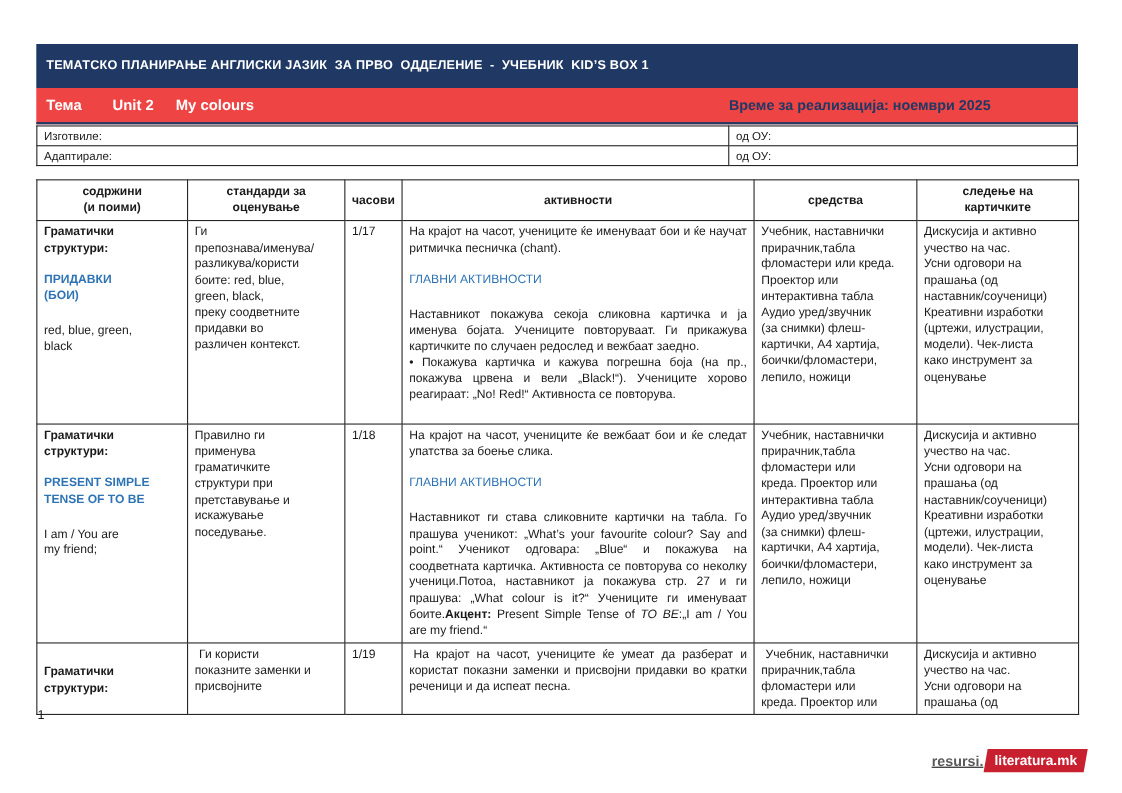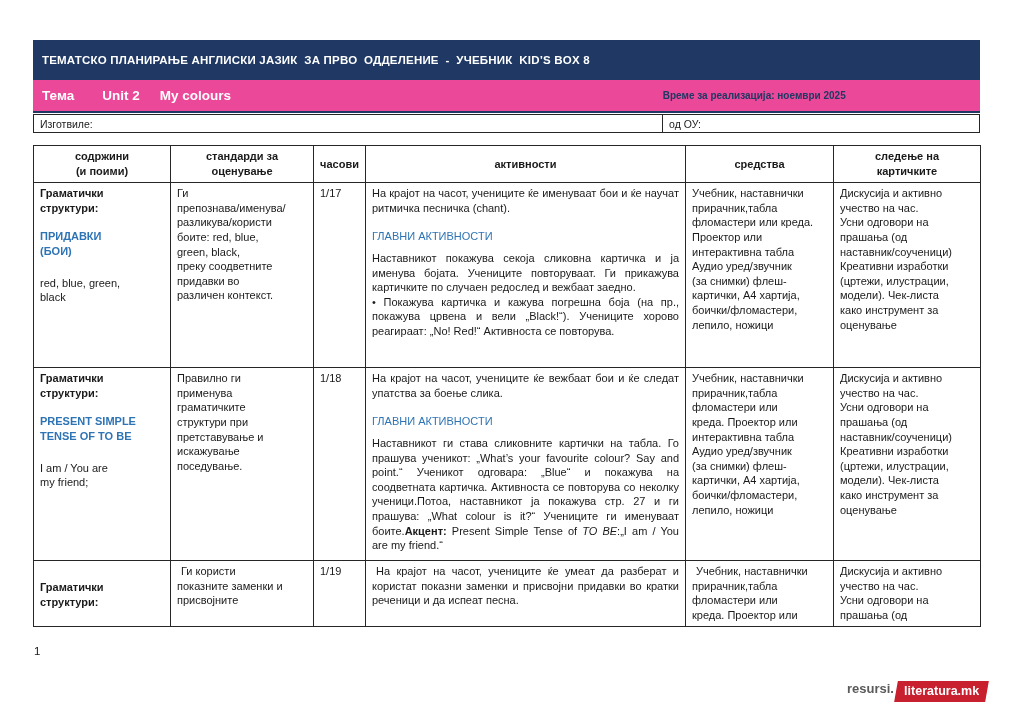--- a/index.html
+++ b/index.html
@@ -17,31 +17,31 @@
   .title-band {
     background: #1F3864; color: #ffffff;
     height: 40px; display: flex; align-items: center;
     padding-left: 9px;
     font-size: 11.5px; font-weight: 600; letter-spacing: .2px;
     white-space: pre-wrap;
   }
 
   
   .theme-band {
-    background: #ec4899; height: 33px; position: relative;
+    background: #ef4444; height: 33px; position: relative;
     display: flex; align-items: center; padding-left: 9px;
     border-bottom: 2px solid #1F3864;
   }
   .theme-band .t { color: #ffffff; font-weight: bold; font-size: 13.5px; }
   .theme-band .t.lbl { margin-right: 28px; }
   .theme-band .t.unit { margin-right: 20px; }
   .theme-time {
     position: absolute; left: 66.5%; top: 0; bottom: 0;
     display: flex; align-items: center;
-    color: #1F3864; font-weight: bold; font-size: 10px;
+    color: #1F3864; font-weight: bold; font-size: 13px;
   }
 
   
   .meta-table { width: 100%; border-collapse: collapse; margin-top: 1px; }
   .meta-table td {
     border: 1px solid #262626; height: 18px;
     font-size: 10.5px; padding: 1px 6px; vertical-align: middle;
   }
   .meta-table td.l { width: 66.5%; }
 
@@ -67,53 +67,57 @@
   .row-3 td { height: 63px; margin-top: 39px; }
 
   .pre { white-space: pre-wrap; }
   .cell-heading { font-weight: bold; white-space: pre-line; }
   .cell-accent { color: #2E74B5; font-weight: bold; white-space: pre-line; margin-top: 14px; }
   .cell-text { white-space: pre-line; margin-top: 17px; }
   .pad-top { padding-top: 16px; }
   .hours { text-align: left; }
   .act { text-align: justify; }
   .act-heading { color: #2E74B5; font-weight: normal; margin-top: 14px; }
-  .act-body { margin-top: 7px; }
+  .act-body { margin-top: 17px; }
   .indent { text-indent: 4px; }
 
   
   .page-number { position: absolute; left: 34px; top: 645px; font-size: 11.5px; }
-  .logo { position: absolute; right: 33px; top: 681px; display: flex; align-items: flex-start; }
+  .logo { position: absolute; right: 33px; top: 681px; display: flex; align-items: center; text-decoration: underline; }
   .logo .prefix { color: #5a5a5a; font-weight: bold; font-size: 13px; margin-right: 2px; }
   .logo .flag {
     background: #C8202F; color: #ffffff; font-weight: bold; font-size: 12.5px;
     padding: 3px 8px 4px 8px; transform: skewX(-10deg);
   }
   .logo .flag span { display: inline-block; transform: skewX(10deg); }
 </style>
 </head>
 <body>
 
 <div class="doc">
 
   <div class="title-band">
-    <span>ТЕМАТСКО ПЛАНИРАЊЕ АНГЛИСКИ ЈАЗИК  ЗА ПРВО  ОДДЕЛЕНИЕ  -  УЧЕБНИК  KID’S BOX 8</span>
+    <span>ТЕМАТСКО ПЛАНИРАЊЕ АНГЛИСКИ ЈАЗИК  ЗА ПРВО  ОДДЕЛЕНИЕ  -  УЧЕБНИК  KID’S BOX 1</span>
   </div>
 
   <div class="theme-band">
     <span class="t lbl">Тема</span>
     <span class="t unit">Unit 2</span>
     <span class="t">My  colours</span>
     <span class="theme-time">Време за реализација: ноември 2025</span>
   </div>
 
   <table class="meta-table">
     <tbody>
         <tr>
       <td class="l">Изготвиле:</td>
+      <td>од ОУ:</td>
+    </tr>
+    <tr>
+      <td class="l">Адаптирале:</td>
       <td>од ОУ:</td>
     </tr>
   </tbody>
     </table>
 
   <table class="plan-table">
     <colgroup>
       <col class="c1">
         <col class="c2">
         <col class="c3">

